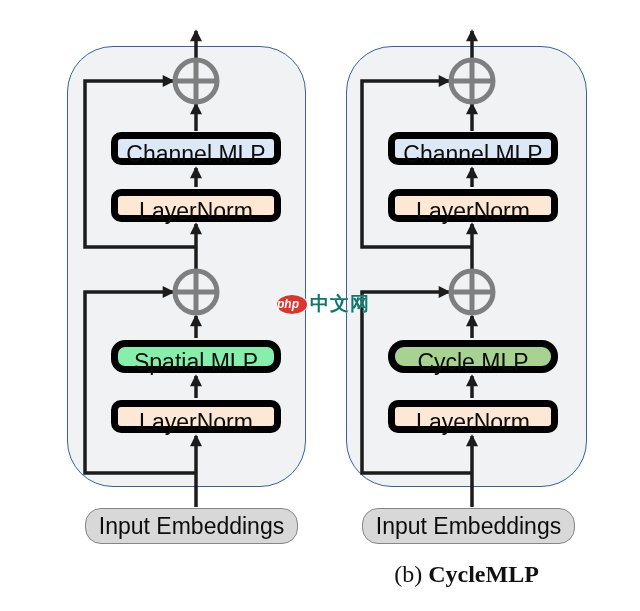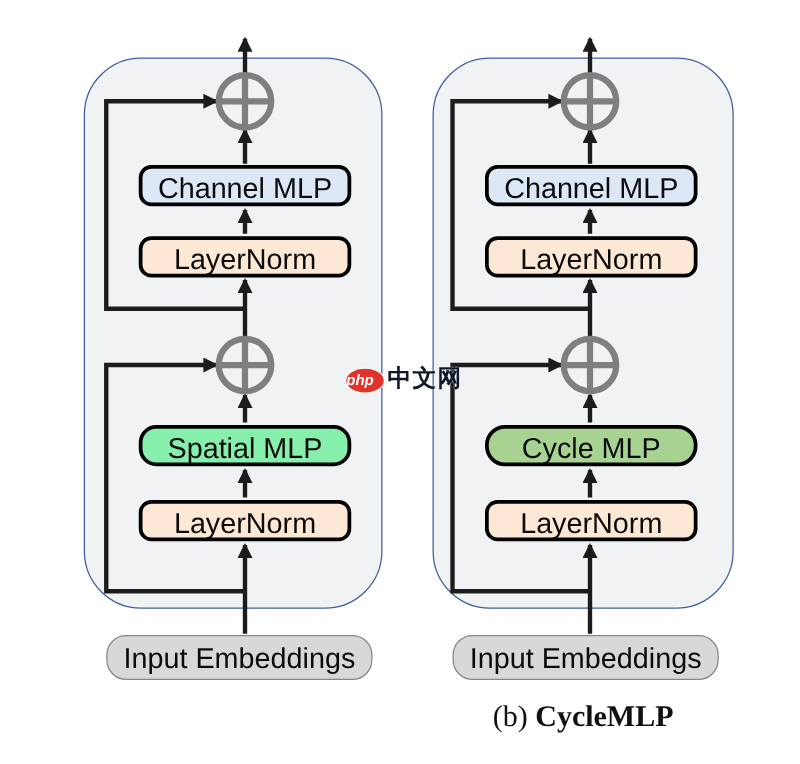--- a/index.html
+++ b/index.html
@@ -10,21 +10,21 @@
   .panel{
     position:absolute;top:46px;width:239px;height:441px;
     border:1.5px solid #3c5f9e;border-radius:46px;background:#f1f2f3;
     box-sizing:border-box;z-index:0;
   }
   #panel-a{left:67px;}
   #panel-b{left:346px;width:241px;}
   #wires{position:absolute;left:0;top:0;z-index:1;}
   .box{
     position:absolute;box-sizing:border-box;height:33px;width:170px;
-    border:3px solid #000000;border-radius:10px;
+    border:7px solid #000000;border-radius:10px;
     text-align:center;line-height:31px;font-size:23px;color:#0c0c0c;
     z-index:2;white-space:nowrap;
   }
   .input-box{
     position:absolute;box-sizing:border-box;height:36px;width:213px;
     border:1px solid #868686;border-radius:16px;
     text-align:center;line-height:34px;font-size:23px;color:#0c0c0c;
     z-index:2;white-space:nowrap;
   }
   .caption{
@@ -39,21 +39,21 @@
     position:absolute;left:277px;top:294px;z-index:3;
     display:flex;align-items:center;gap:3px;
   }
   .php-badge{
     display:inline-block;width:30px;height:19px;border-radius:50%;
     color:#ffffff;font-size:12px;font-weight:bold;font-style:italic;
     line-height:19px;
     box-shadow:0 0 0 1px rgba(255,255,255,0.8);
   }
   .wm-site{
-    font-size:19px;font-weight:bold;color:#0f172a;letter-spacing:1px;
+    font-size:19px;font-weight:bold;color:#0f766e;letter-spacing:1px;
     text-shadow:0 0 1px #ffffff;line-height:20px;
   }
 </style>
 </head>
 <body>
 
 <div id="canvas">
 
   <div class="panel" id="panel-a" style="background-color: rgb(241, 242, 243);"></div>
   <div class="panel" id="panel-b" style="background-color: rgb(241, 242, 243);"></div>

